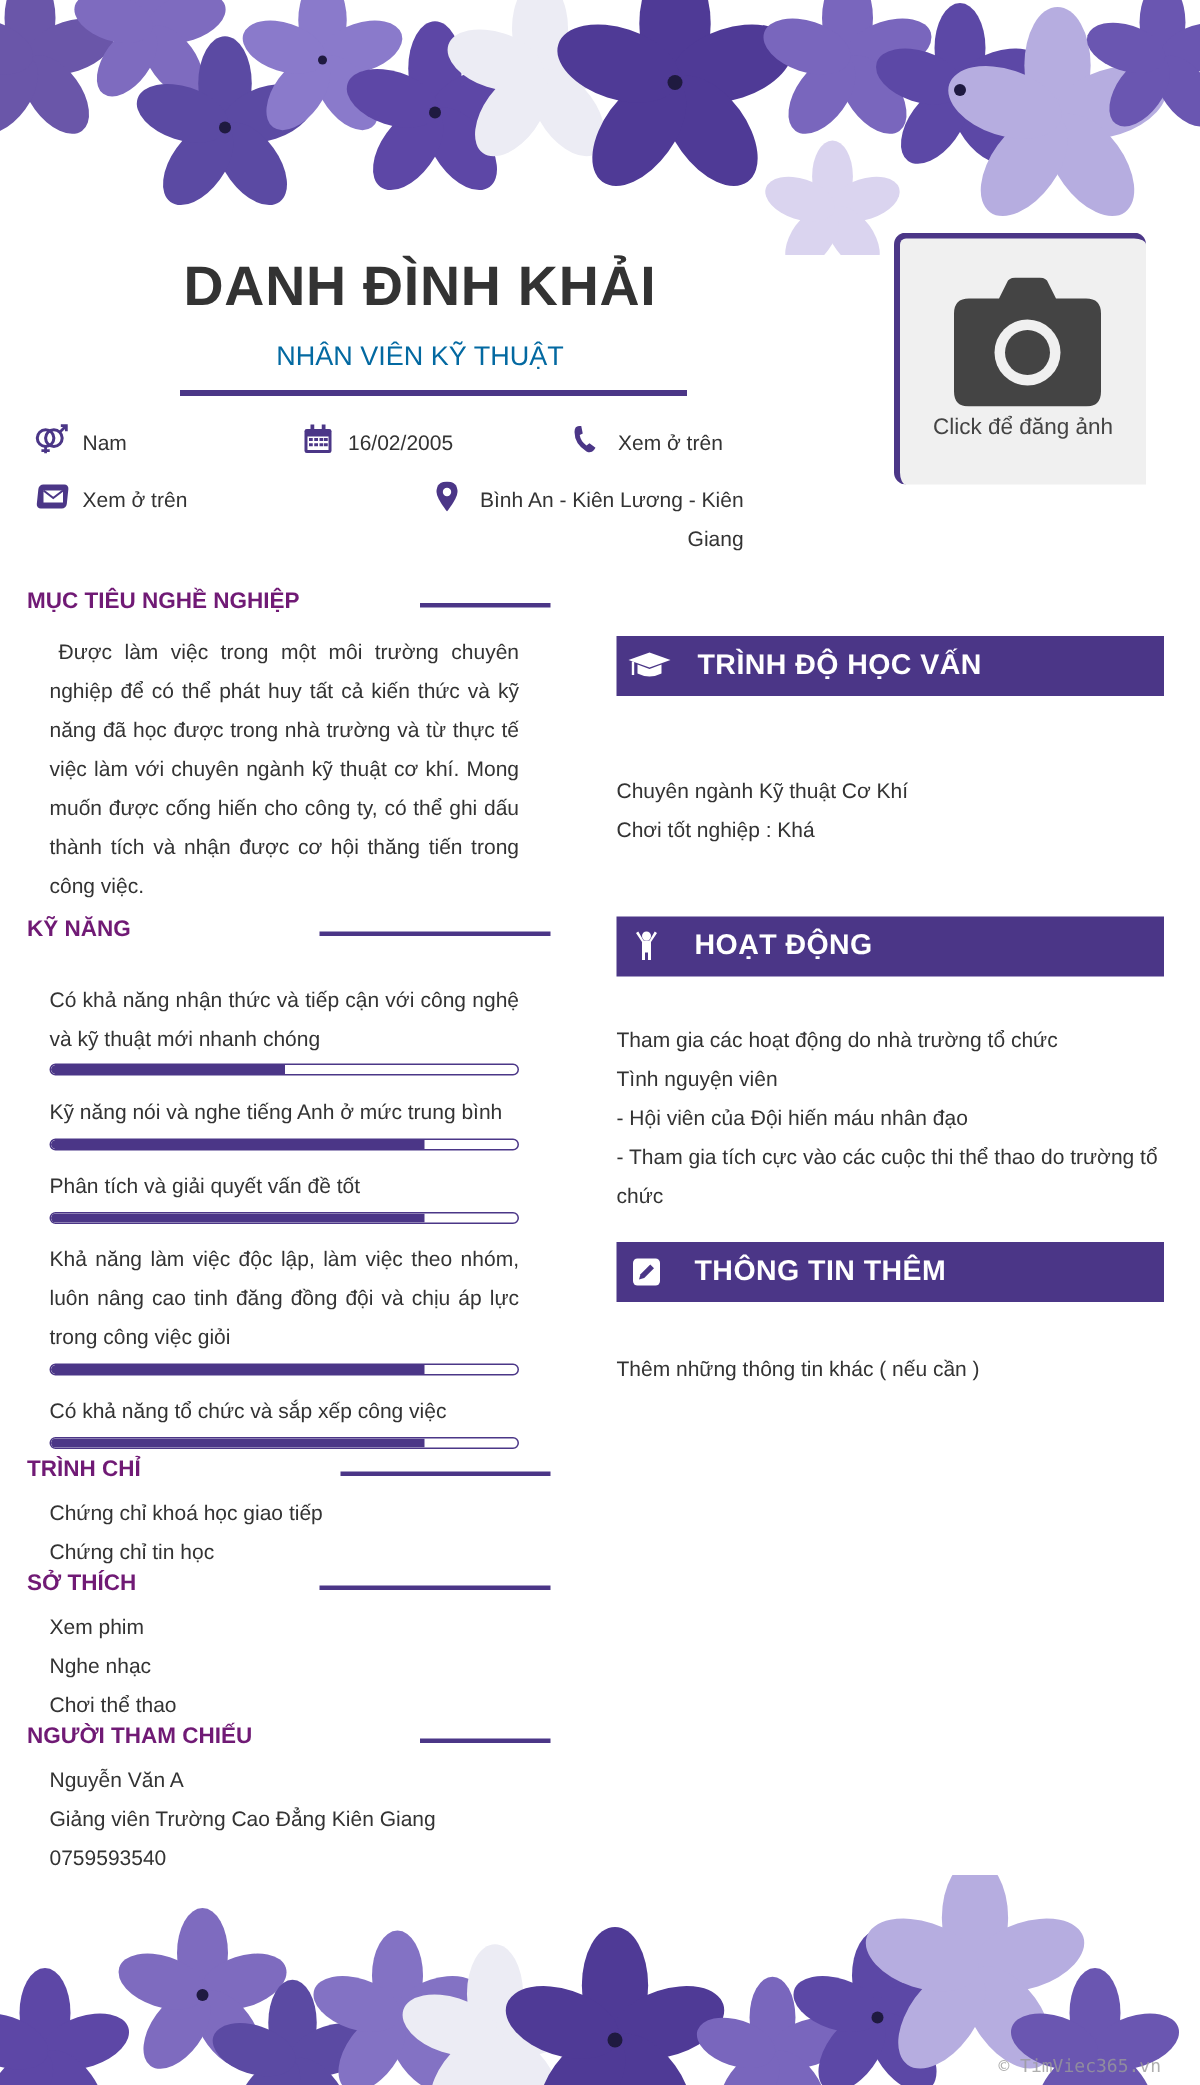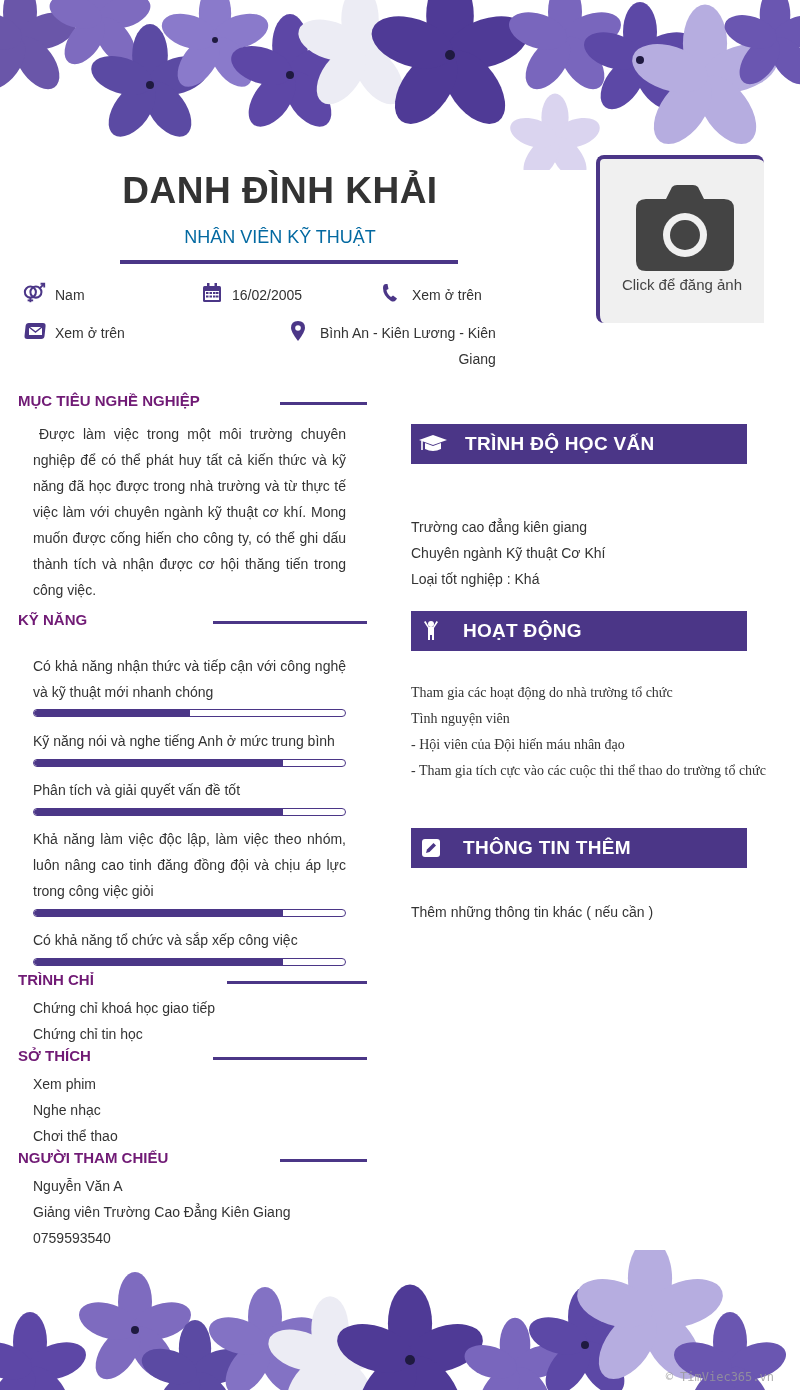--- a/index.html
+++ b/index.html
@@ -30,21 +30,21 @@
   .sec-head { position: absolute; left: 18px; font-size: 15px; font-weight: bold; color: #701a75; }
   .sec-rule { position: absolute; height: 3px; background: #4b3687; }
 
   .para { position: absolute; left: 33px; width: 313px; font-size: 14px; line-height: 26px; color: #333333; text-align: justify; }
   .list { position: absolute; left: 33px; width: 320px; font-size: 14px; line-height: 26px; color: #333333; }
 
   .skill-label { position: absolute; left: 33px; width: 313px; font-size: 14px; line-height: 26px; color: #333333; text-align: justify; }
   .bar { position: absolute; left: 33px; width: 313px; height: 8px; border: 1.5px solid #4b3687; border-radius: 5px; background: #ffffff; overflow: hidden; }
   .bar .fill { height: 100%; background: #4b3687; border-radius: 4px 0 0 4px; }
 
-  .rhead { position: absolute; left: 411px; width: 336px; height: 40px; background: #4b3687; display: flex; align-items: center; }
+  .rhead { position: absolute; left: 411px; width: 365px; height: 40px; background: #4b3687; display: flex; align-items: center; }
   .rhead .ric { width: 40px; height: 40px; display: flex; align-items: center; justify-content: center; margin-left: 0; }
   .rhead .rtitle { margin-left: 12px; font-size: 19px; font-weight: bold; color: #ffffff; letter-spacing: 0.3px; }
 
   .rlist { position: absolute; left: 411px; width: 370px; font-size: 14px; line-height: 26px; color: #333333; }
   .watermark { position: absolute; right: 26px; bottom: 6px; font-size: 12px; color: #9a9a9a; opacity: 0.8; font-family: "DejaVu Sans Mono", monospace; }
 </style>
 </head>
 <body>
 
 <svg class="deco deco-top" viewBox="0 0 800 170" preserveAspectRatio="none">
@@ -281,35 +281,34 @@
   <span class="ric" style="margin-left:2px;">
     <svg width="30" height="20" viewBox="0 0 30 20">
         <polygon points="1,6 15,1 29,6 15,11" fill="#ffffff"></polygon>
         <path d="M7 9 L7 15 Q15 19 23 15 L23 9 L15 12 Z" fill="#ffffff"></path>
         <line x1="4" y1="7" x2="4" y2="16" stroke="#ffffff" stroke-width="1.6"></line>
       </svg>
   </span>
   <span class="rtitle">TRÌNH ĐỘ HỌC VẤN</span>
 </div>
 <div class="rlist" style="top:514px;">
-  <div>Trường cao đẳng kiên giang</div>
   <div>Chuyên ngành Kỹ thuật Cơ Khí</div>
-  <div>Loại tốt nghiệp : Khá</div>
+  <div>Chơi tốt nghiệp : Khá</div>
 </div>
 
 <div class="rhead" style="top:611px;">
   <span class="ric">
     <svg width="16" height="22" viewBox="0 0 16 22">
         <circle cx="8" cy="4" r="3" fill="#ffffff"></circle>
         <path d="M1 2 L5 8 L5 20 L7 20 L7 15 L9 15 L9 20 L11 20 L11 8 L15 2 L13.5 1 L10 7 L6 7 L2.5 1 Z" fill="#ffffff"></path>
       </svg>
   </span>
   <span class="rtitle">HOẠT ĐỘNG</span>
 </div>
-<div class="rlist" style="top:680px;font-family:Liberation Serif, serif;">
+<div class="rlist" style="top:680px;">
   <div>Tham gia các hoạt động do nhà trường tổ chức</div>
   <div>Tình nguyện viên</div>
   <div>-  Hội viên của Đội hiến máu nhân đạo</div>
   <div>- Tham gia tích cực vào các cuộc thi thể thao do trường tổ chức</div>
 </div>
 
 <div class="rhead" style="top:828px;">
   <span class="ric">
     <svg width="20" height="20" viewBox="0 0 20 20">
         <rect x="1" y="1" width="18" height="18" rx="3" fill="#ffffff"></rect>

